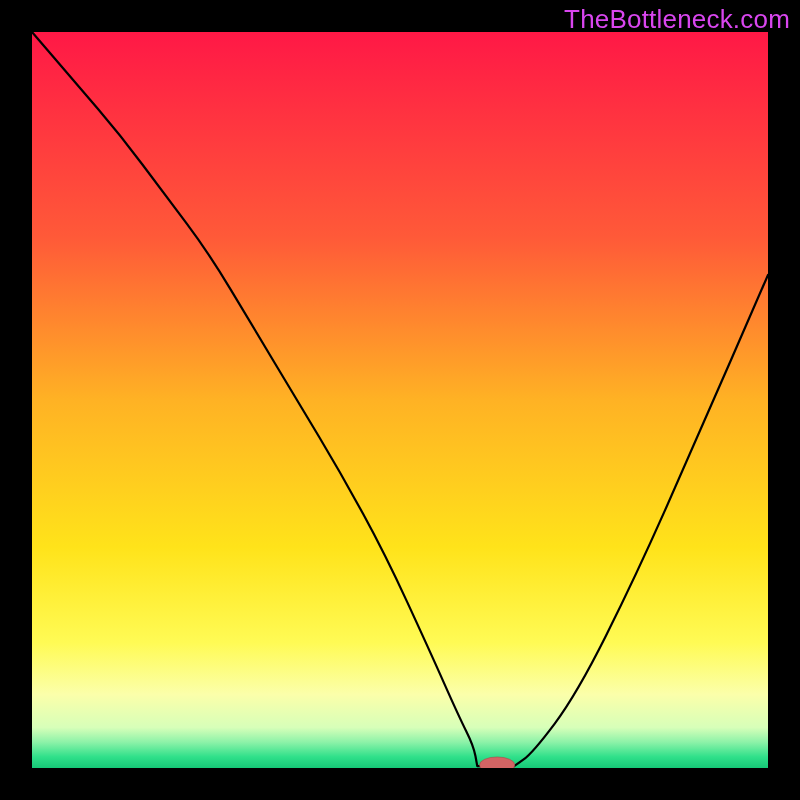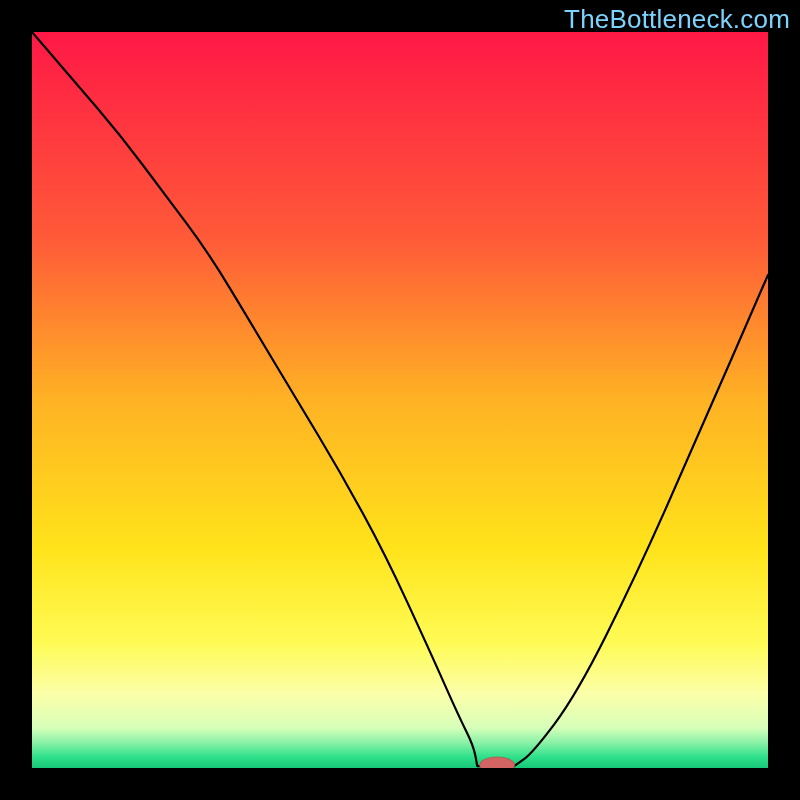--- a/index.html
+++ b/index.html
@@ -14,21 +14,21 @@
   .frame {
     position: relative;
     width: 800px;
     height: 800px;
     background: #000;
   }
   .watermark {
     position: absolute;
     top: 4px;
     right: 10px;
-    color: #7dd3fc;
+    color: #d946ef;
     font-size: 26px;
     font-weight: 500;
     letter-spacing: 0.2px;
     z-index: 20;
   }
   .plot-area {
     position: absolute;
     left: 32px;
     top: 32px;
     width: 736px;

